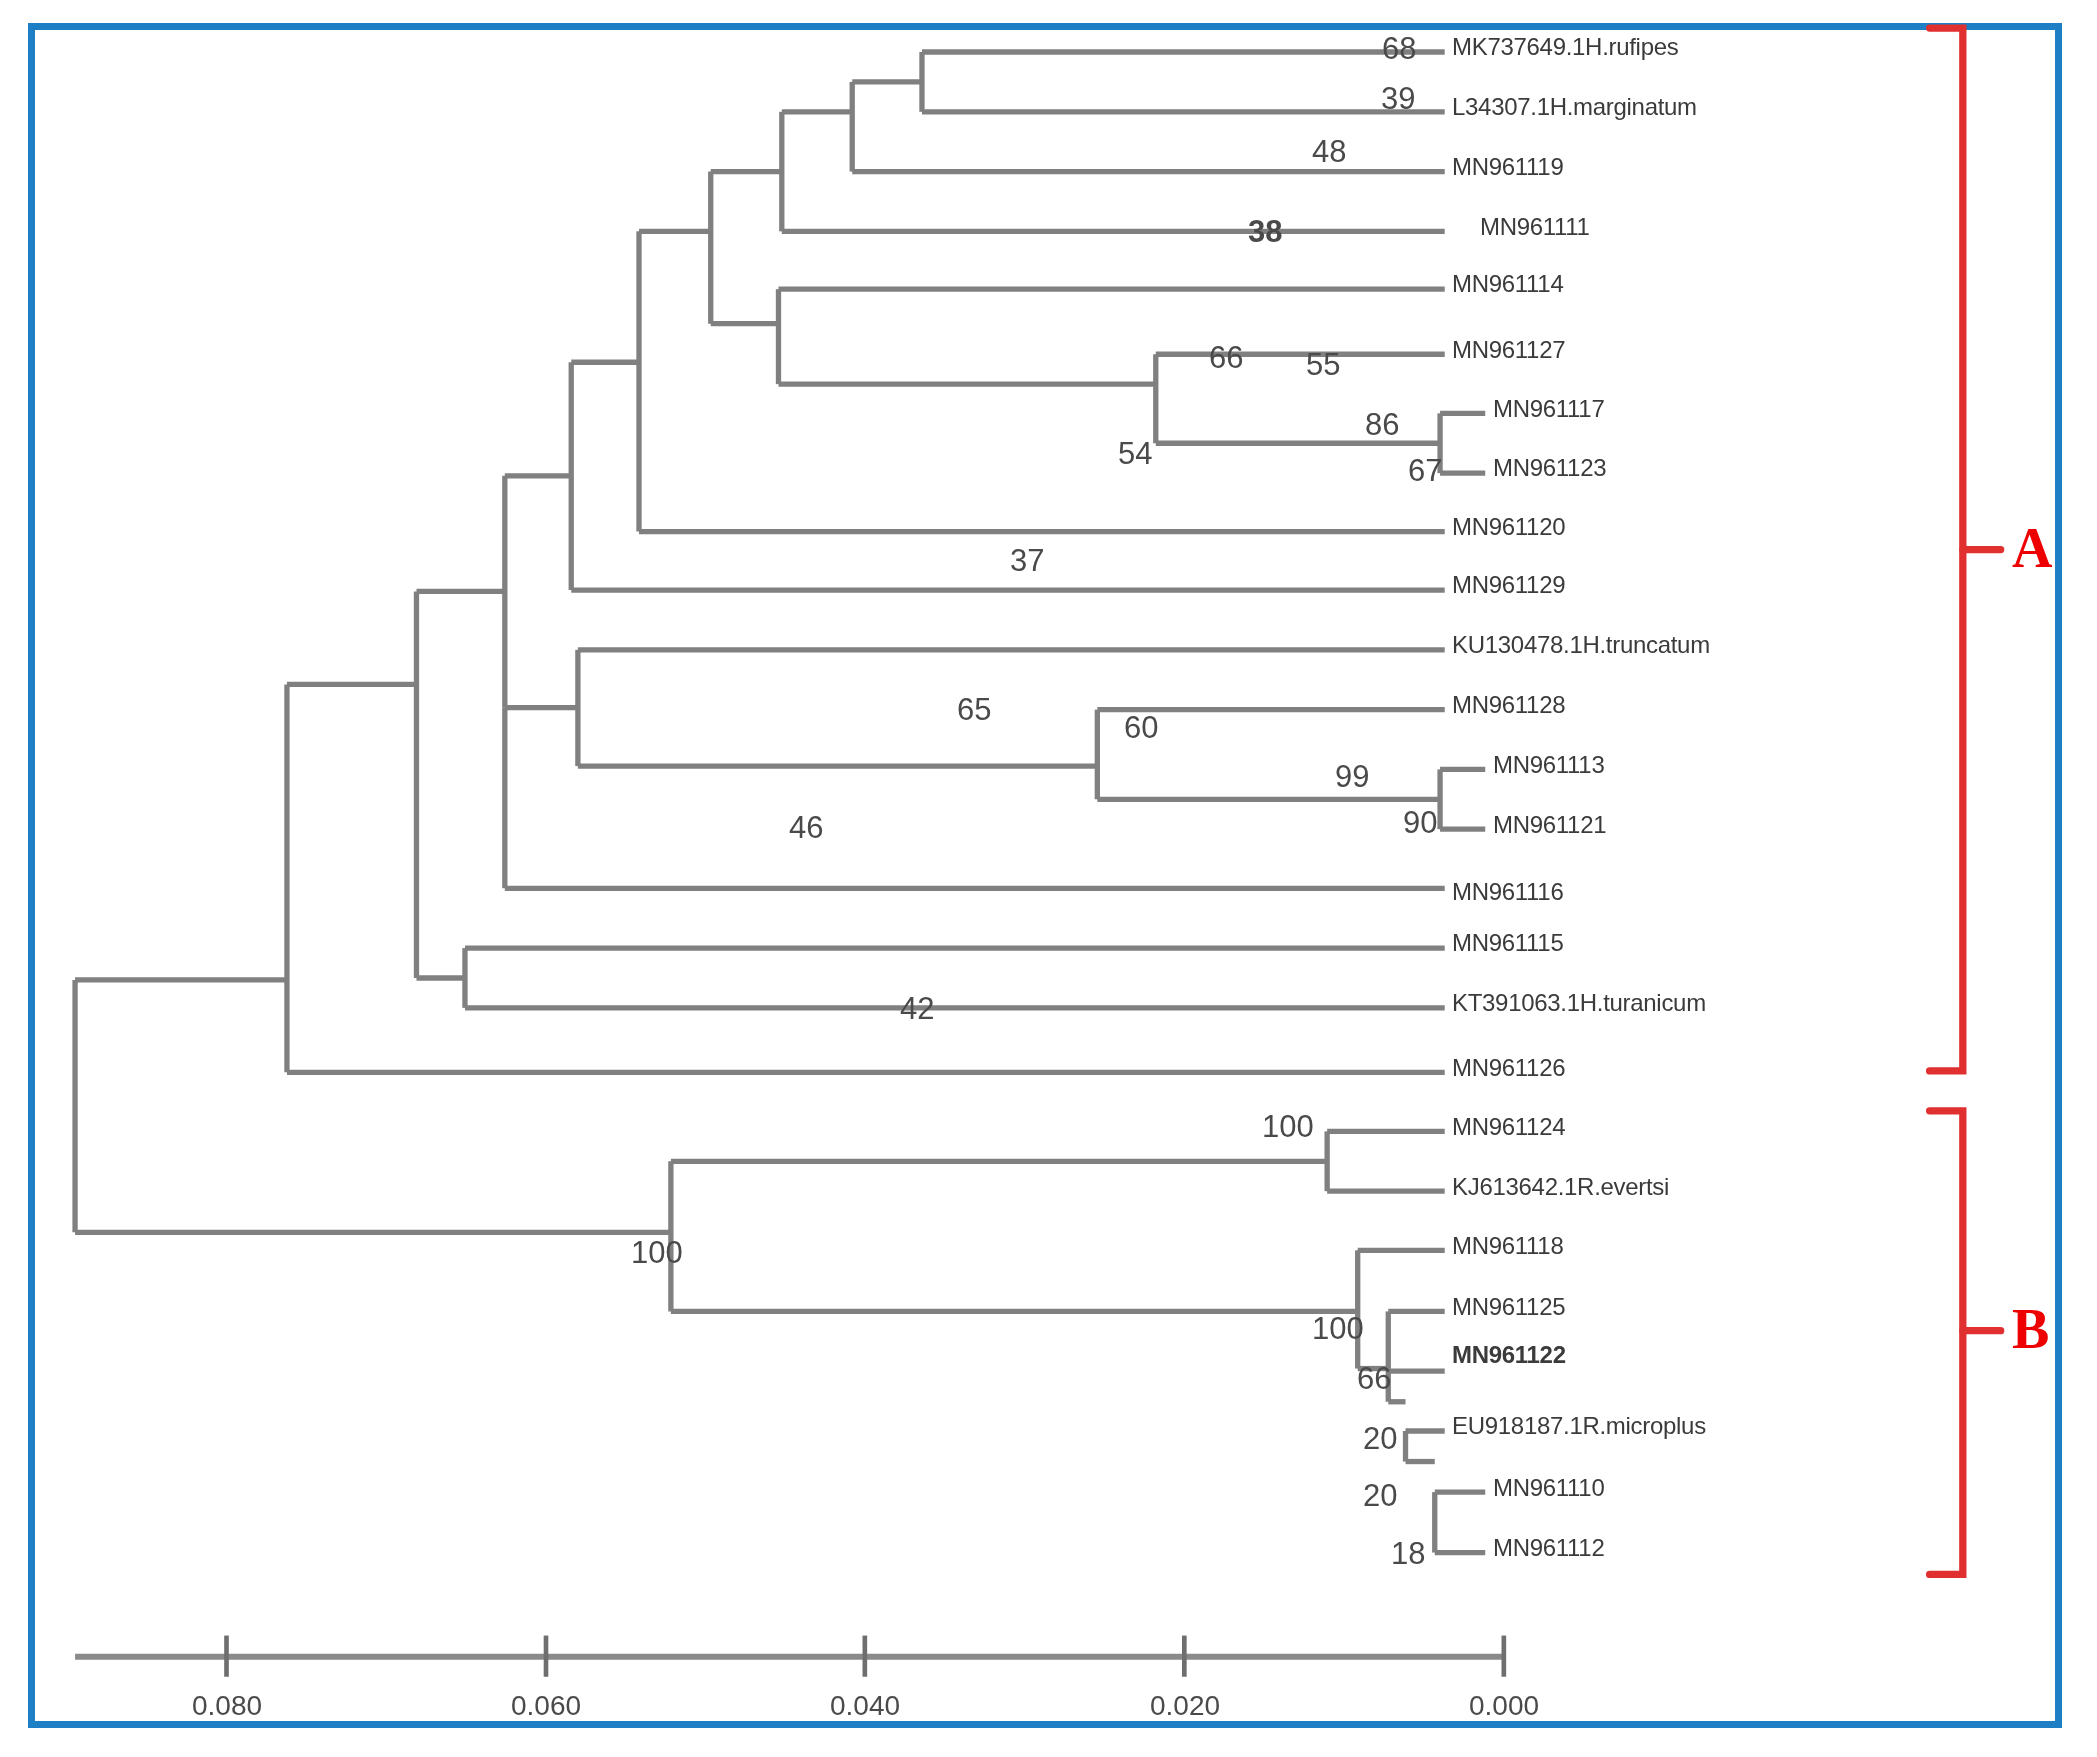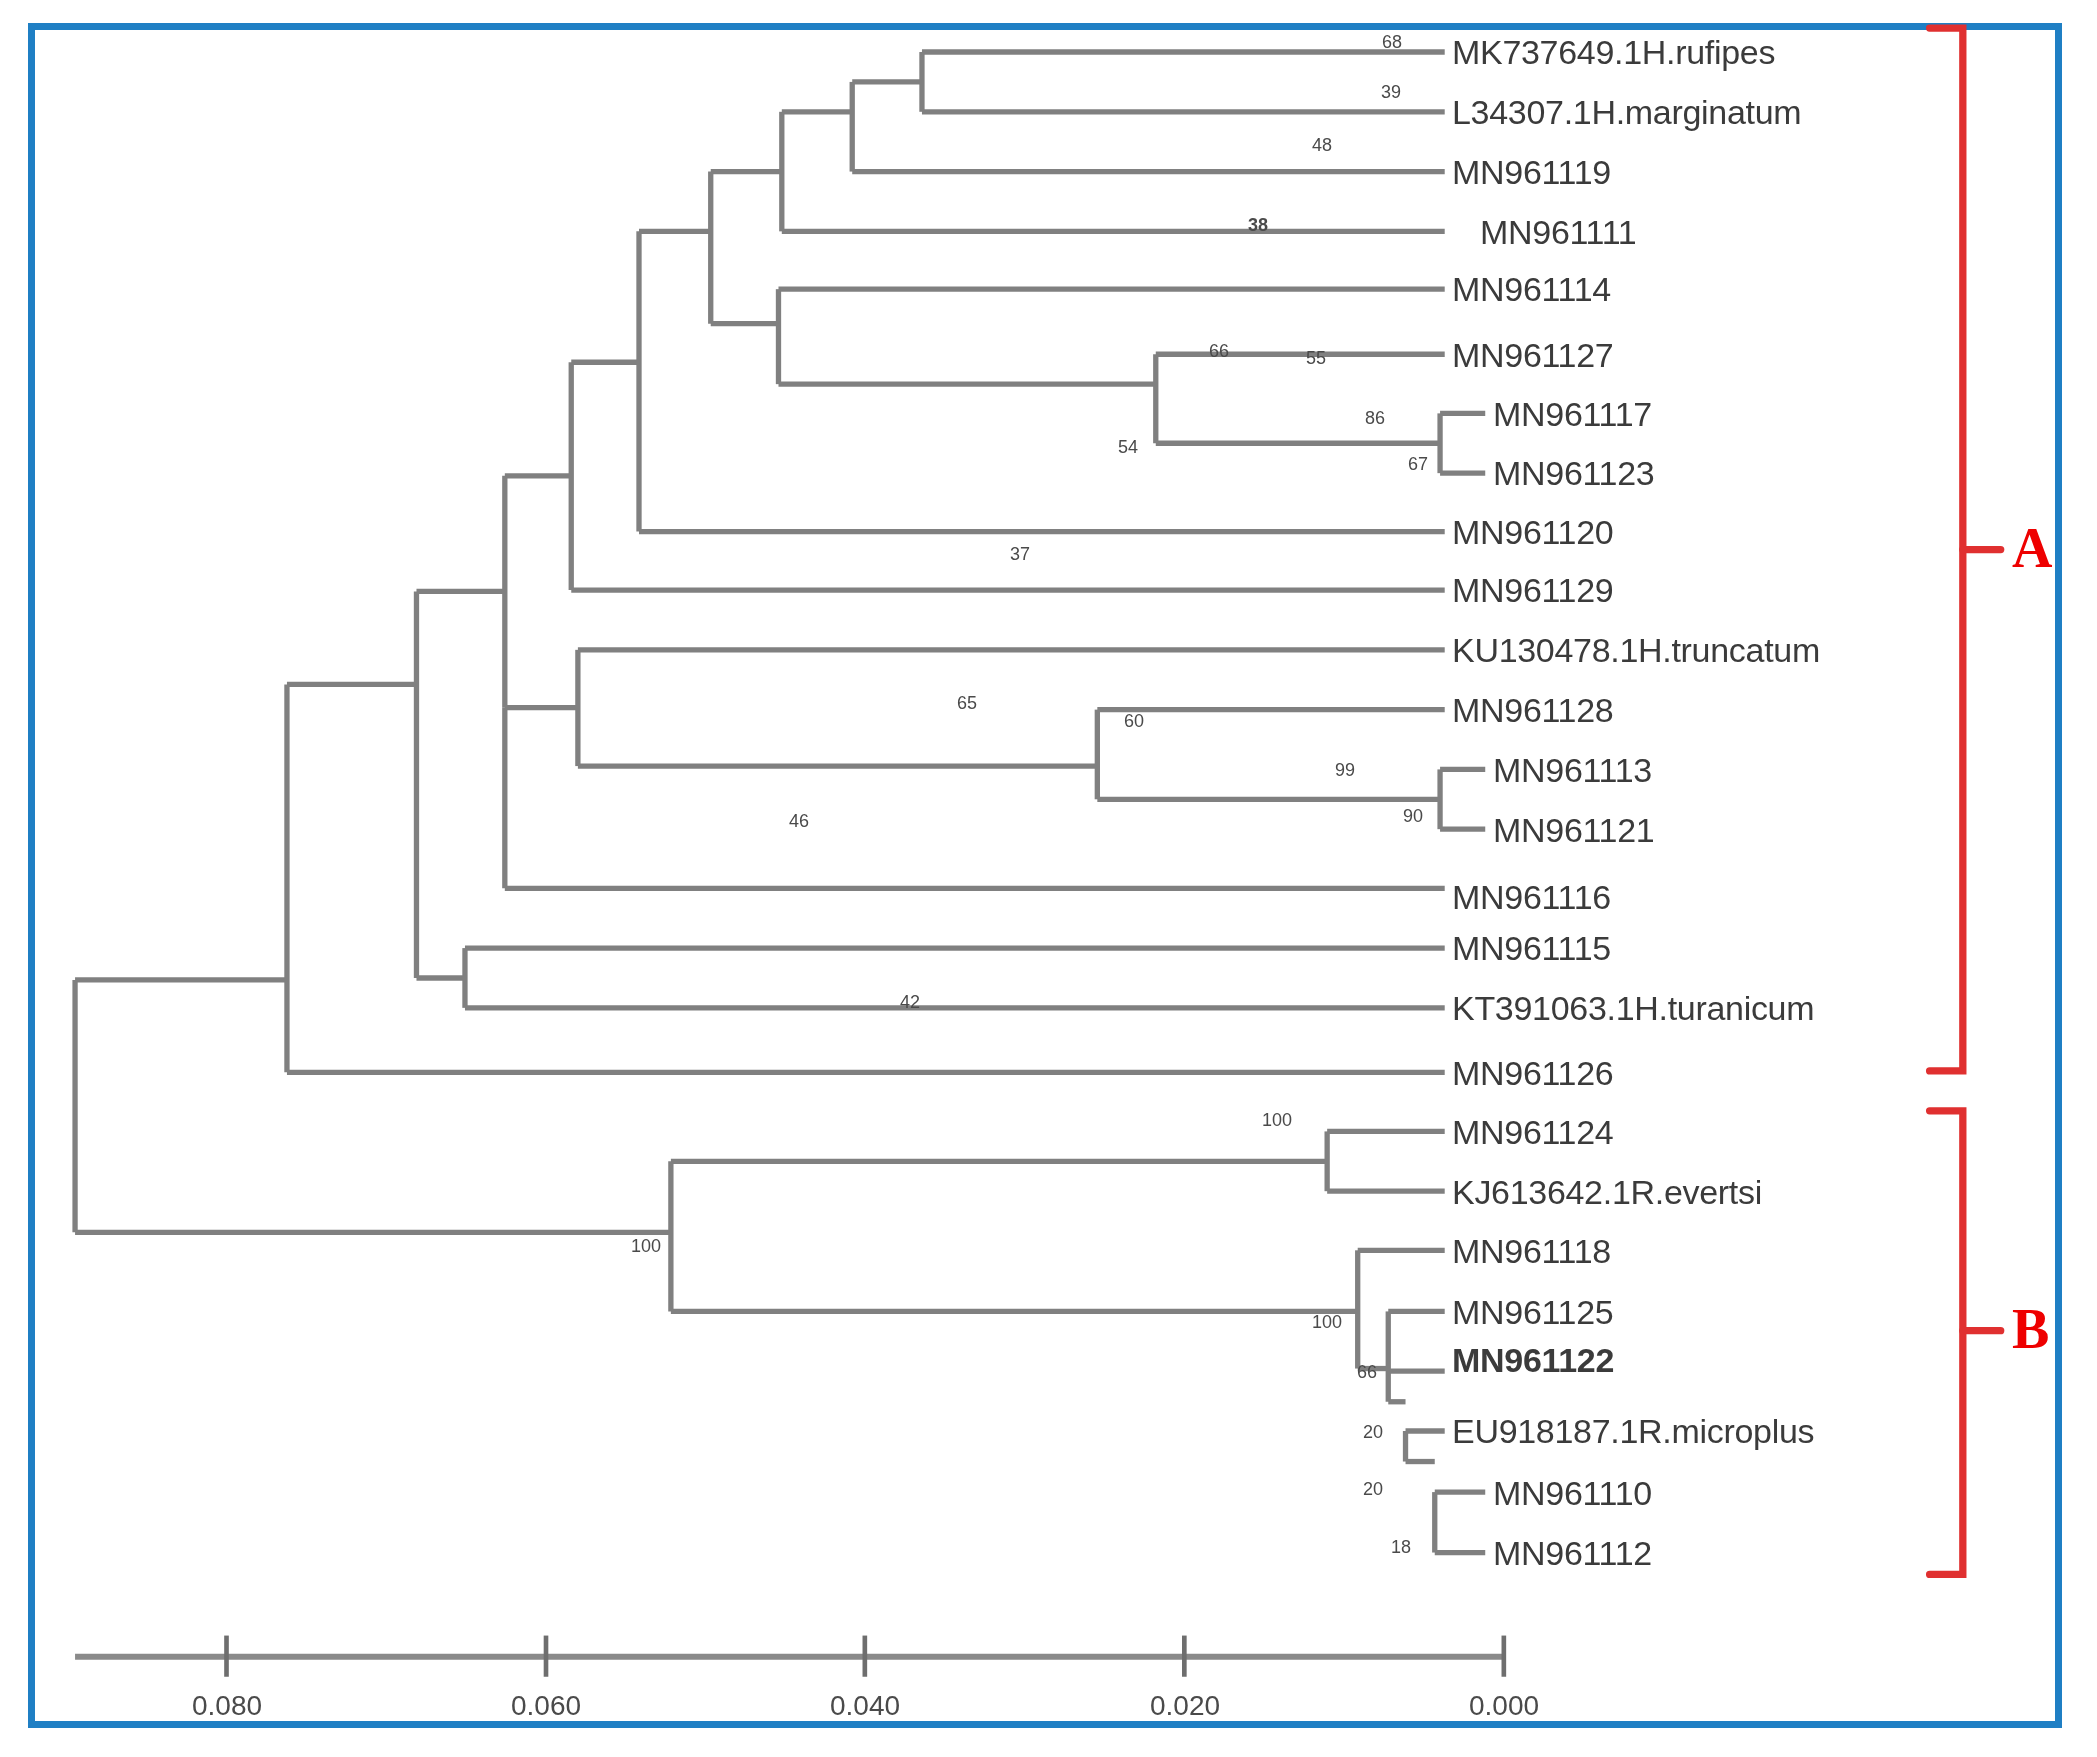--- a/index.html
+++ b/index.html
@@ -19,30 +19,30 @@
     box-sizing:border-box;
     background:#ffffff;
   }
   #canvas{
     position:absolute;left:0;top:0;width:2097px;height:1758px;
     overflow:visible;
   }
   .tiplabel{
     position:absolute;
     font-family:"Liberation Sans",sans-serif;
-    font-size:34px;
+    font-size:24px;
     color:#3b3b3b;
     white-space:nowrap;
     line-height:1;
     letter-spacing:-0.3px;
   }
   .boot{
     position:absolute;
     font-family:"Liberation Sans",sans-serif;
-    font-size:18px;
+    font-size:31px;
     color:#4a4a4a;
     white-space:nowrap;
     line-height:1;
   }
   .cladelabel{
     position:absolute;
     font-family:"Liberation Serif",serif;
     font-weight:bold;
     font-size:56px;
     color:#ee0000;

